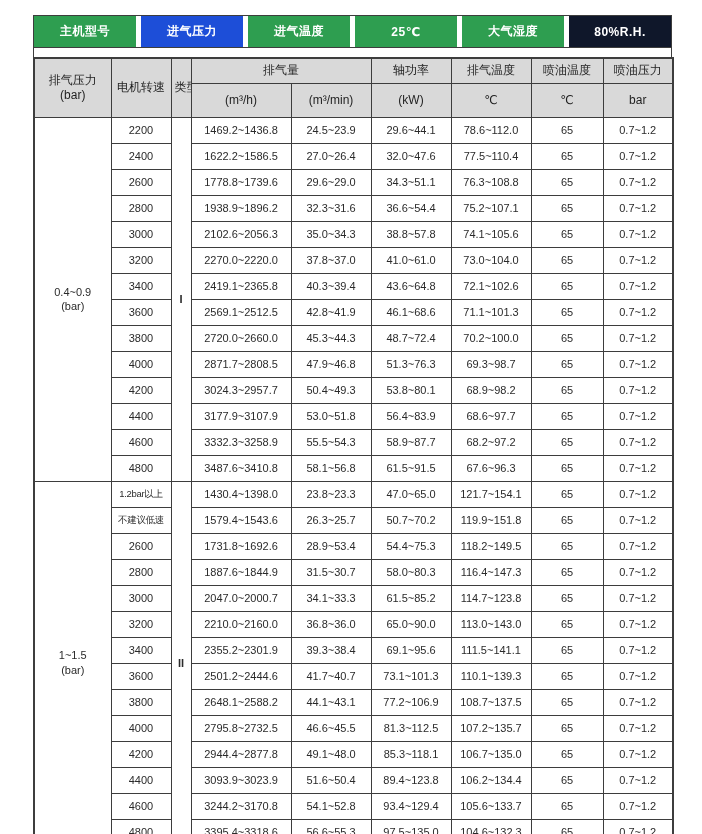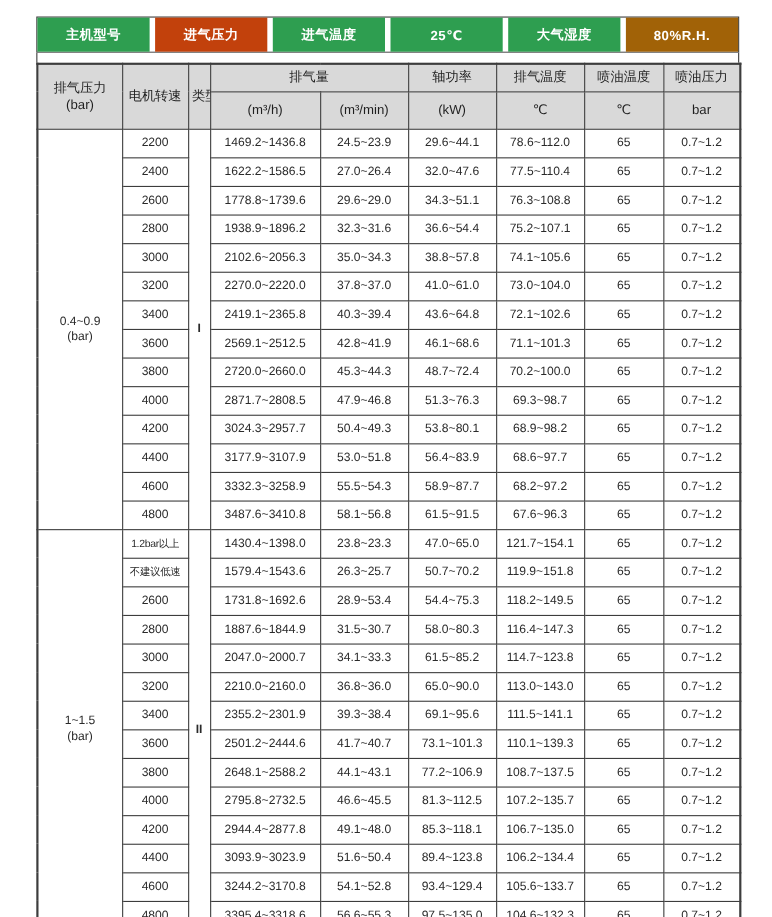--- a/index.html
+++ b/index.html
@@ -46,25 +46,25 @@
   th.type-col { width:20px; line-height:1.15; word-break:break-all; padding:0 3px; }
   td.type-cell { font-weight:bold; font-size:13px; }
   td.pressure-range-cell { line-height:1.3; font-size:11px; }
   td.motor-speed-cell.small-text { font-size:9.5px; letter-spacing:-0.3px; }
 </style>
 </head>
 <body>
 
 <div class="spec-bar">
   <div class="spec-cell" style="background: rgb(46, 158, 80);">主机型号</div>
-  <div class="spec-cell" style="background: #c2410c;">进气压力</div>
+  <div class="spec-cell" style="background: #1d4ed8;">进气压力</div>
   <div class="spec-cell" style="background: rgb(46, 158, 80);">进气温度</div>
   <div class="spec-cell" style="background: rgb(46, 158, 80);">25℃</div>
   <div class="spec-cell" style="background: rgb(46, 158, 80); text-align: right;">大气湿度</div>
-  <div class="spec-cell" style="background: #a16207;">80%R.H.</div>
+  <div class="spec-cell" style="background: #0f172a;">80%R.H.</div>
 </div>
 
 <div class="gap-strip"></div>
 
 <table class="spec-table">
   <colgroup>
     <col style="width:77px">
       <col style="width:60px">
       <col style="width:20px">
     <col style="width:100px">

